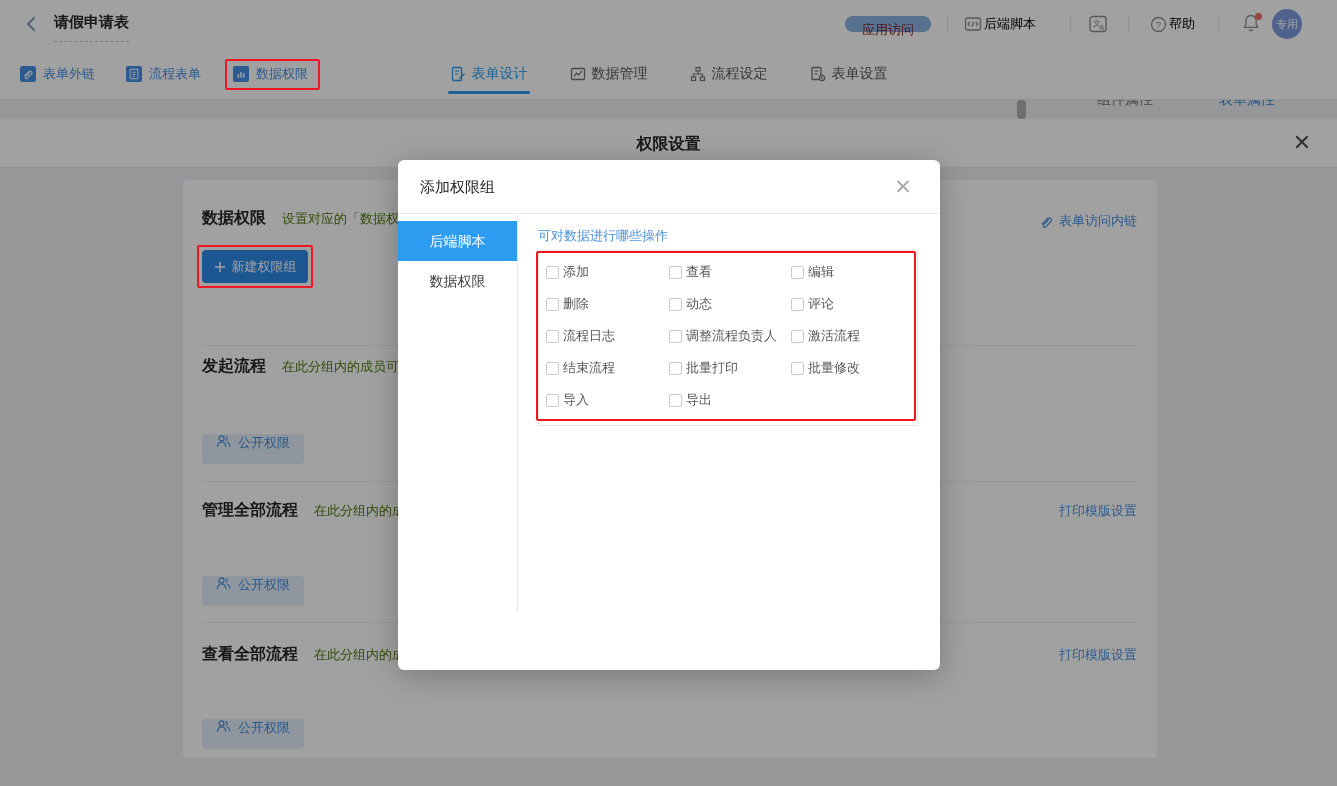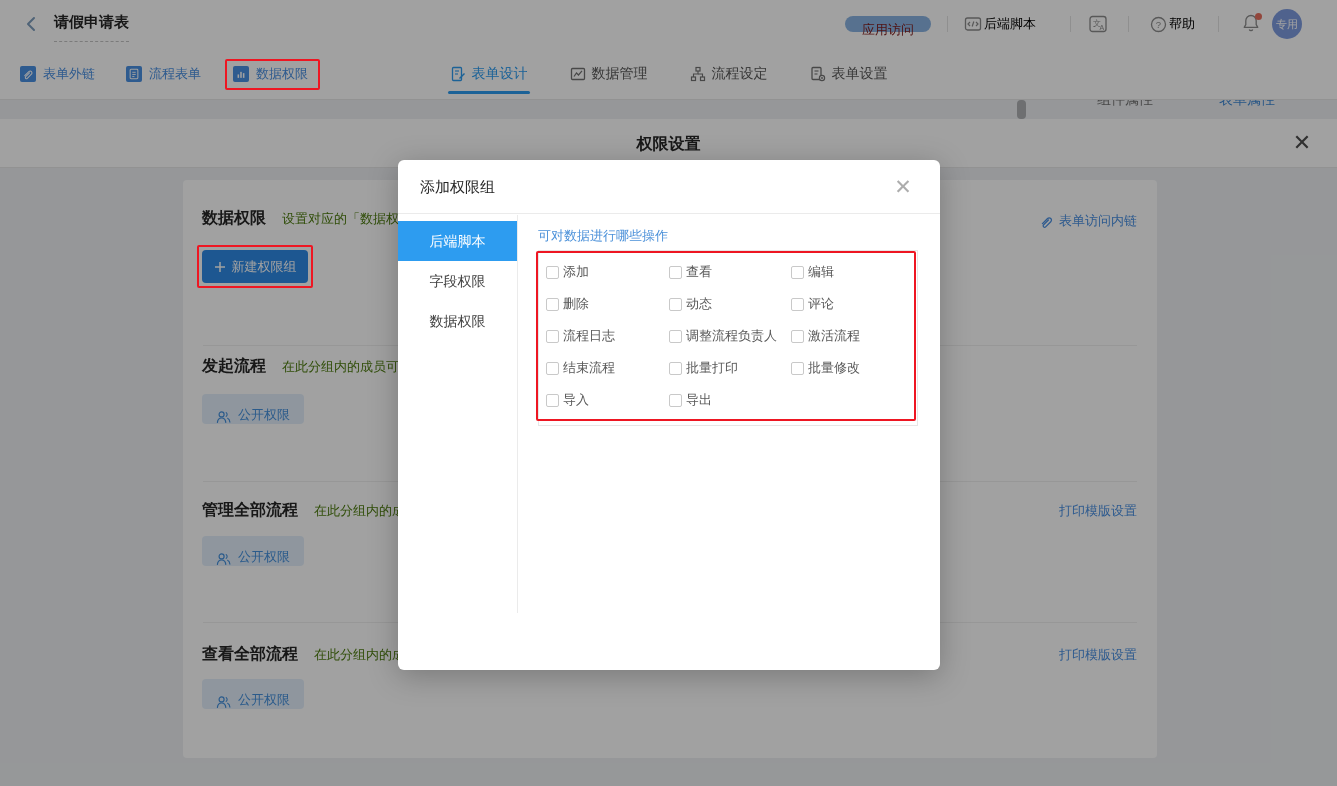--- a/index.html
+++ b/index.html
@@ -57,21 +57,21 @@
   .perm-card { position:absolute; left:183px; top:61px; width:974px; height:578px; background:#fff; border-radius:4px; }
   .sec-row { position:absolute; left:19px; display:flex; align-items:baseline; white-space:nowrap; }
   .sec-h { font-size:16px; font-weight:bold; color:#262626; }
   .sec-d { font-size:13px; color:#4d7c0f; margin-left:16px; }
   .sec-link { position:absolute; right:20px; display:flex; align-items:center; gap:5px;
               font-size:13px; color:#4a90e2; cursor:pointer; white-space:nowrap; }
   .primary-btn { position:absolute; left:19px; width:106px; height:33px; background:#2e8ae6; border:none;
                  border-radius:4px; color:#fff; font-size:13px; display:flex; align-items:center;
                  justify-content:center; gap:6px; cursor:pointer; }
   .soft-btn { position:absolute; left:19px; height:30px; padding:0 14px; background:#e3eefb; border:none;
-              border-radius:4px; color:#4490dc; font-size:13px; display:flex; align-items:flex-end; gap:7px; cursor:pointer; }
+              border-radius:4px; color:#4490dc; font-size:13px; display:flex; align-items:flex-start; gap:7px; cursor:pointer;margin-top:40px; }
   .card-div { position:absolute; left:20px; right:20px; height:1px; background:#efefef; }
 
   
   .overlay { position:absolute; left:0; top:0; width:1337px; height:786px; background:rgba(0,0,0,0.37); z-index:5; }
 
   
   .dialog { position:absolute; left:398px; top:160px; width:542px; height:510px; background:#fff;
             border-radius:6px; box-shadow:0 6px 30px rgba(0,0,0,.25); z-index:6; }
   .dlg-header { position:absolute; left:0; top:0; right:0; height:54px; border-bottom:1px solid #ebebeb; }
   .dlg-title { position:absolute; left:22px; top:18px; font-size:15px; color:#262626; }
@@ -357,21 +357,20 @@
 
   <div class="dialog">
     <div class="dlg-header">
       <div class="dlg-title">添加权限组</div>
       <div class="dlg-close">✕</div>
     </div>
 
     <div class="dlg-body">
       <div class="dlg-nav">
         <div class="nav-item active">后端脚本</div>
-        <div class="nav-item">字段权限</div>
         <div class="nav-item">数据权限</div>
       </div>
 
       <div class="dlg-content">
         <div class="content-title">可对数据进行哪些操作</div>
         <div class="op-box">
           <div class="op">
               <span class="cb"></span>
               <span>添加</span>
             </div>

